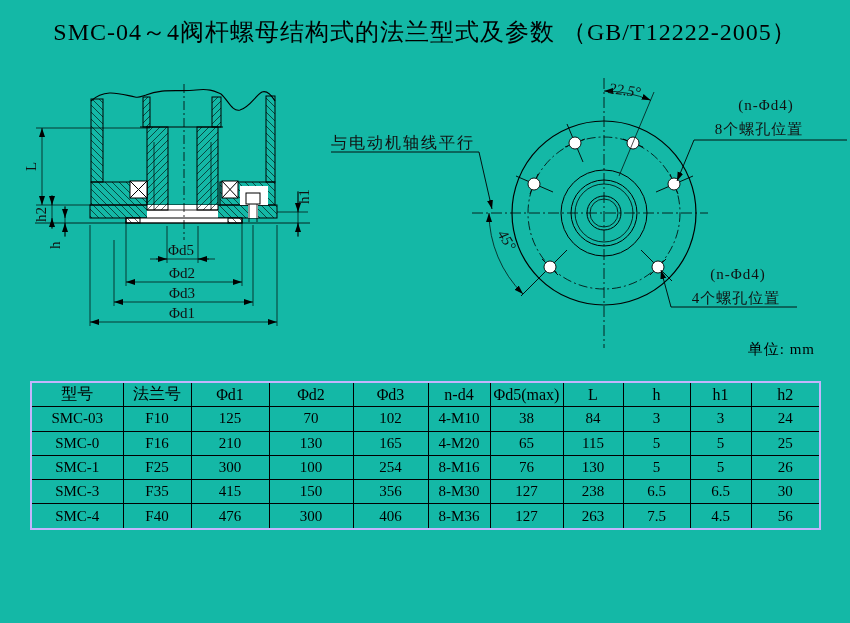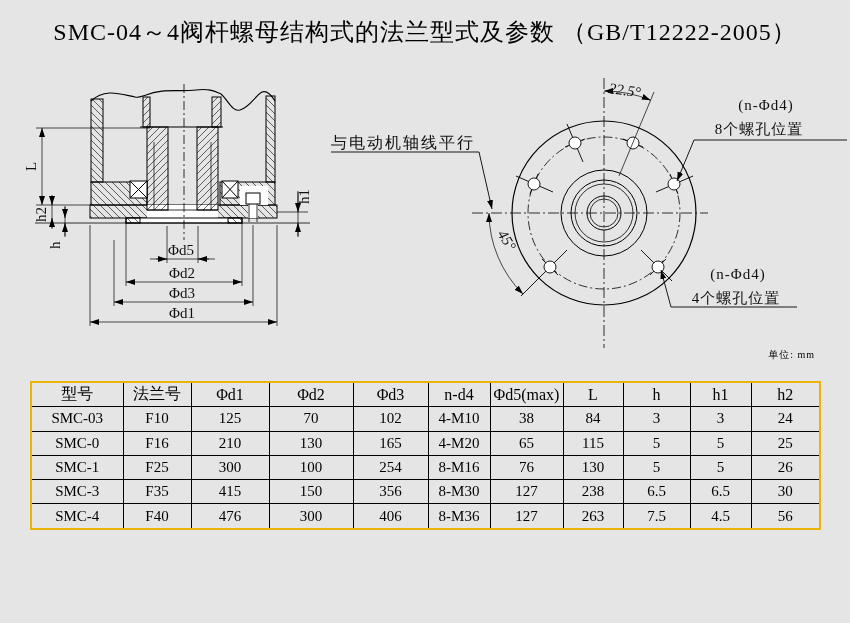--- a/index.html
+++ b/index.html
@@ -1,32 +1,32 @@
 <!DOCTYPE html>
 <html><head>
 <meta charset="utf-8">
 <style>
   html,body{margin:0;padding:0;background:#ffffff;}
   .canvas{
-    position:relative;width:850px;height:623px;background:#e5e5e5;overflow:hidden;
+    position:relative;width:850px;height:623px;background:#14b8a6;overflow:hidden;
     font-family:"Liberation Serif",serif;color:#000;
   }
   .page-title{
     position:absolute;top:16px;left:0;width:850px;text-align:center;
     font-size:24px;letter-spacing:1px;white-space:nowrap;
     font-family:"Liberation Serif",serif;
   }
   svg.drawings{position:absolute;left:0;top:55px;width:850px;height:300px;}
   .unit-label{
-    position:absolute;top:348px;right:35px;font-size:10px;letter-spacing:1px;
+    position:absolute;top:340px;right:35px;font-size:15px;letter-spacing:1px;
   }
   table.flange{
     position:absolute;left:30px;top:381px;width:789px;
     border-collapse:collapse;table-layout:fixed;
-    border:2px solid #eab308;
+    border:2px solid #c4b5fd;
   }
   table.flange th,table.flange td{
     border:1px solid #000;text-align:center;vertical-align:middle;
     font-family:"Liberation Serif",serif;font-size:15px;font-weight:normal;
     height:23.3px;padding:0;overflow:hidden;white-space:nowrap;
   }
   table.flange th{font-size:16px;}
   svg text{font-family:"Liberation Serif",serif;fill:#111;}
 </style>
 </head>

